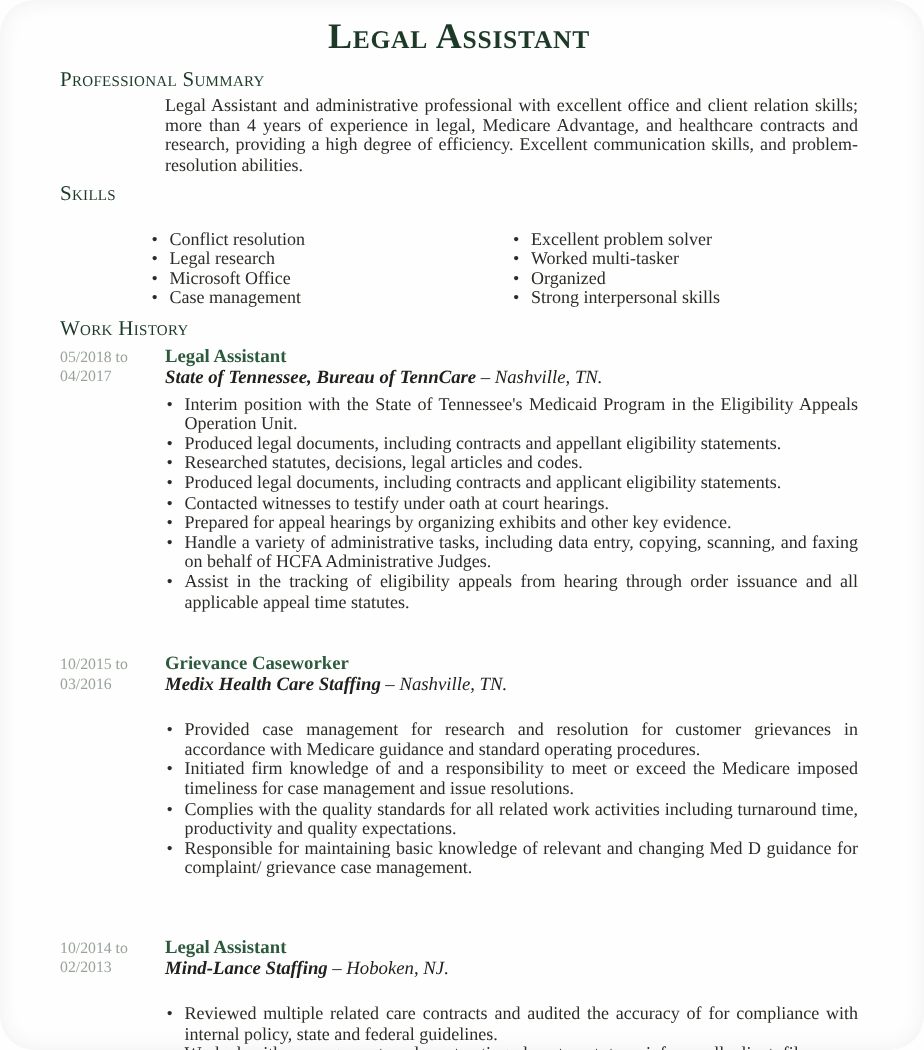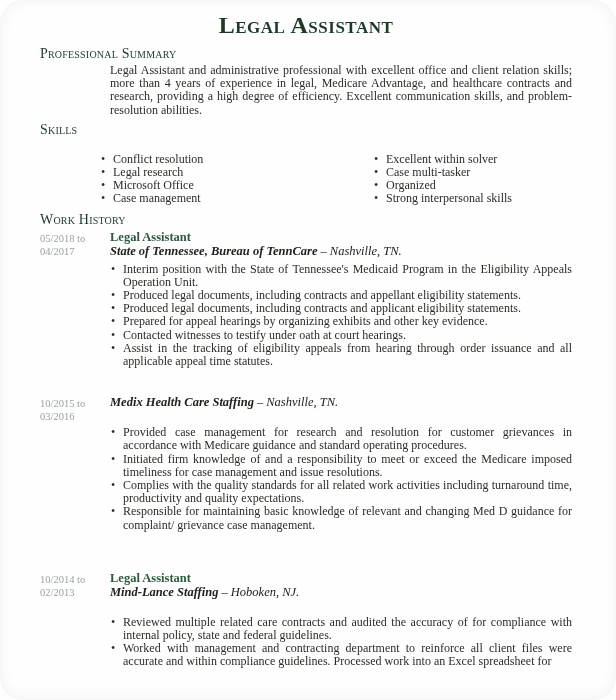--- a/index.html
+++ b/index.html
@@ -45,21 +45,21 @@
     width:462px;
     font-size:12px;
     line-height:13.2px;
     text-align:justify;
   }
   
   .blist{list-style:none;margin:0;padding:0;font-size:12px;line-height:13.2px;}
   .blist li{position:relative;padding-left:13px;text-align:justify;}
   .blist li::before{content:"\2022";position:absolute;left:1px;top:0;}
   
-  .skills-row{display:flex;margin:15px 0 6px 0;gap:32px;}
+  .skills-row{display:flex;margin:15px 0 6px 0;}
   .skills-left{margin-left:60px;width:241px;flex-shrink:0;}
   .skills-right{flex:1;}
   
   .work-section{margin-top:2px;}
   .job{display:flex;margin-top:2px;}
   .job-dates{
     width:70px;flex-shrink:0;
     font-size:10.5px;line-height:13px;
     color:var(--date-gray,#99a39a);
     padding-top:2px;
@@ -88,22 +88,22 @@
   <section>
     <h2 class="section-heading">Skills</h2>
     <div class="skills-row">
       <ul class="blist skills-left">
         <li>Conflict resolution</li>
         <li>Legal research</li>
         <li>Microsoft Office</li>
         <li>Case management</li>
       </ul>
       <ul class="blist skills-right">
-        <li>Excellent within solver</li>
-        <li>Case multi-tasker</li>
+        <li>Excellent problem solver</li>
+        <li>Worked multi-tasker</li>
         <li>Organized</li>
         <li>Strong interpersonal skills</li>
       </ul>
     </div>
   </section>
 
   <section class="work-section">
     <h2 class="section-heading">Work History</h2>
 
     <article class="job job-1">
@@ -112,34 +112,37 @@
         <div>04/2017</div>
       </div>
       <div class="job-body">
         <div class="job-title">Legal Assistant</div>
         <div class="job-company">
           <span>State of Tennessee, Bureau of TennCare</span><span class="job-location">– Nashville, TN.</span>
         </div>
         <ul class="blist job-bullets">
           <li>Interim position with the State of Tennessee's Medicaid Program in the Eligibility Appeals Operation Unit.</li>
           <li>Produced legal documents, including contracts and appellant eligibility statements.</li>
+          <li>Researched statutes, decisions, legal articles and codes.</li>
           <li>Produced legal documents, including contracts and applicant eligibility statements.</li>
+          <li>Contacted witnesses to testify under oath at court hearings.</li>
           <li>Prepared for appeal hearings by organizing exhibits and other key evidence.</li>
-          <li>Contacted witnesses to testify under oath at court hearings.</li>
+          <li>Handle a variety of administrative tasks, including data entry, copying, scanning, and faxing on behalf of HCFA Administrative Judges.</li>
           <li>Assist in the tracking of eligibility appeals from hearing through order issuance and all applicable appeal time statutes.</li>
         </ul>
       </div>
     </article>
 
     <article class="job job-2">
       <div class="job-dates">
         <div>10/2015 to</div>
         <div>03/2016</div>
       </div>
       <div class="job-body">
+        <div class="job-title">Grievance Caseworker</div>
         <div class="job-company">
           <span>Medix Health Care Staffing</span><span class="job-location">– Nashville, TN.</span>
         </div>
         <ul class="blist job-bullets job-bullets-spaced">
           <li>Provided case management for research and resolution for customer grievances in accordance with Medicare guidance and standard operating procedures.</li>
           <li>Initiated firm knowledge of and a responsibility to meet or exceed the Medicare imposed timeliness for case management and issue resolutions.</li>
           <li>Complies with the quality standards for all related work activities including turnaround time, productivity and quality expectations.</li>
           <li>Responsible for maintaining basic knowledge of relevant and changing Med D guidance for complaint/ grievance case management.</li>
         </ul>
       </div>

